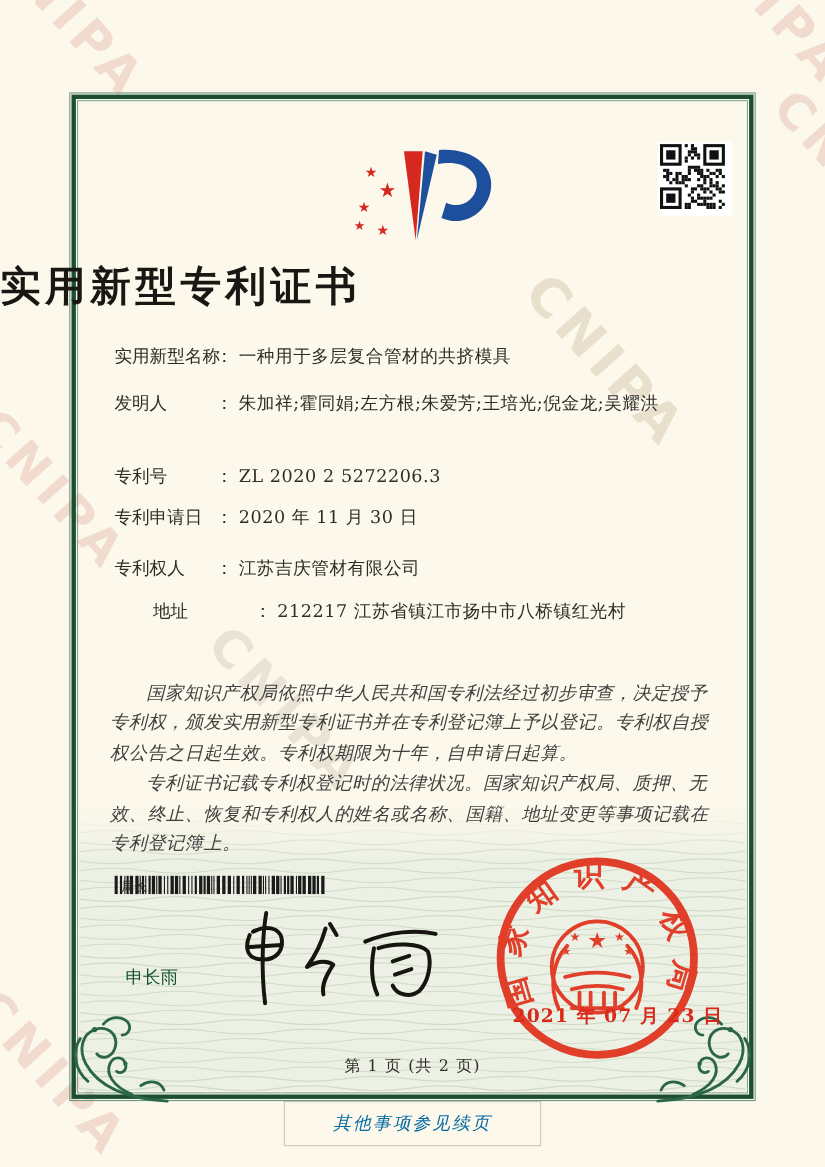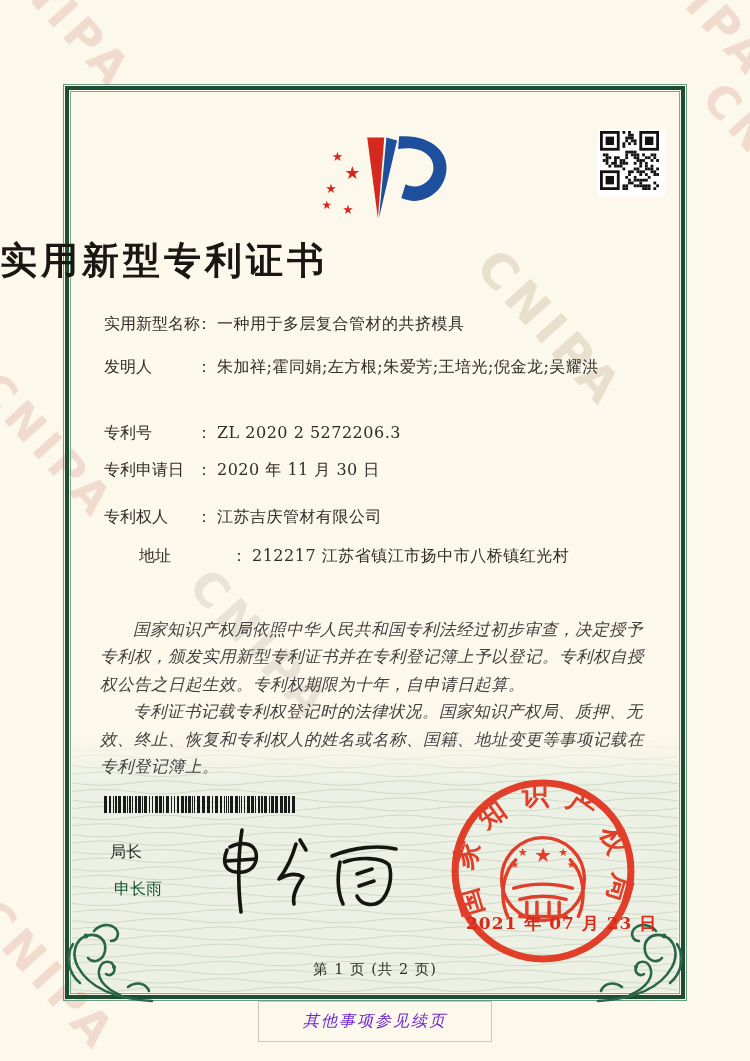--- a/index.html
+++ b/index.html
@@ -54,36 +54,36 @@
 
   
   .paras{position:absolute;left:100px;top:616px;width:552px;font-size:16.5px;
          line-height:1.66;color:#404040;font-style:italic;}
   .paras p{margin:0;text-indent:2em;letter-spacing:.5px;}
 
   
   .barcode{position:absolute;left:104px;top:796px;width:192px;height:17px;}
 
   
-  .sig-title{position:absolute;left:110px;top:842px;font-size:16px;
+  .sig-title{position:absolute;left:110px;top:798px;font-size:12px;
              font-family:Liberation Mono, monospace;color:#2b2a27;}
   .sig-name{position:absolute;left:114px;top:879px;font-size:16px;
             font-family:"DejaVu Sans","Liberation Sans",sans-serif;color:#14532d;}
   .sig-script{position:absolute;left:196px;top:816px;width:215px;height:102px;}
 
   
   .seal{position:absolute;left:447px;top:775px;width:192px;height:192px;opacity:.92;}
   .seal-date{position:absolute;left:466px;top:912px;font-size:17px;font-weight:bold;
              color:#d8291a;letter-spacing:1px;white-space:nowrap;}
 
   
   .page-info{position:absolute;left:0;top:960px;width:100%;text-align:center;
              font-size:14.5px;color:#2f2d2a;letter-spacing:1px;}
   .cont-note{position:absolute;left:50%;top:1001px;transform:translateX(-50%);
-             font-size:16px;font-style:italic;color:#6d28d9;letter-spacing:2px;
+             font-size:16px;font-style:italic;color:#0369a1;letter-spacing:2px;
              border:1px solid rgba(130,126,112,.4);padding:9px 44px;white-space:nowrap;}
 </style>
 </head>
 <body>
 
 <div class="page">
 
   <div class="wm wm1 wm-pink">CNIPA</div>
   <div class="wm wm2 wm-pink">CNIPA</div>
   <div class="wm wm3 wm-pink">CNIPA</div>

